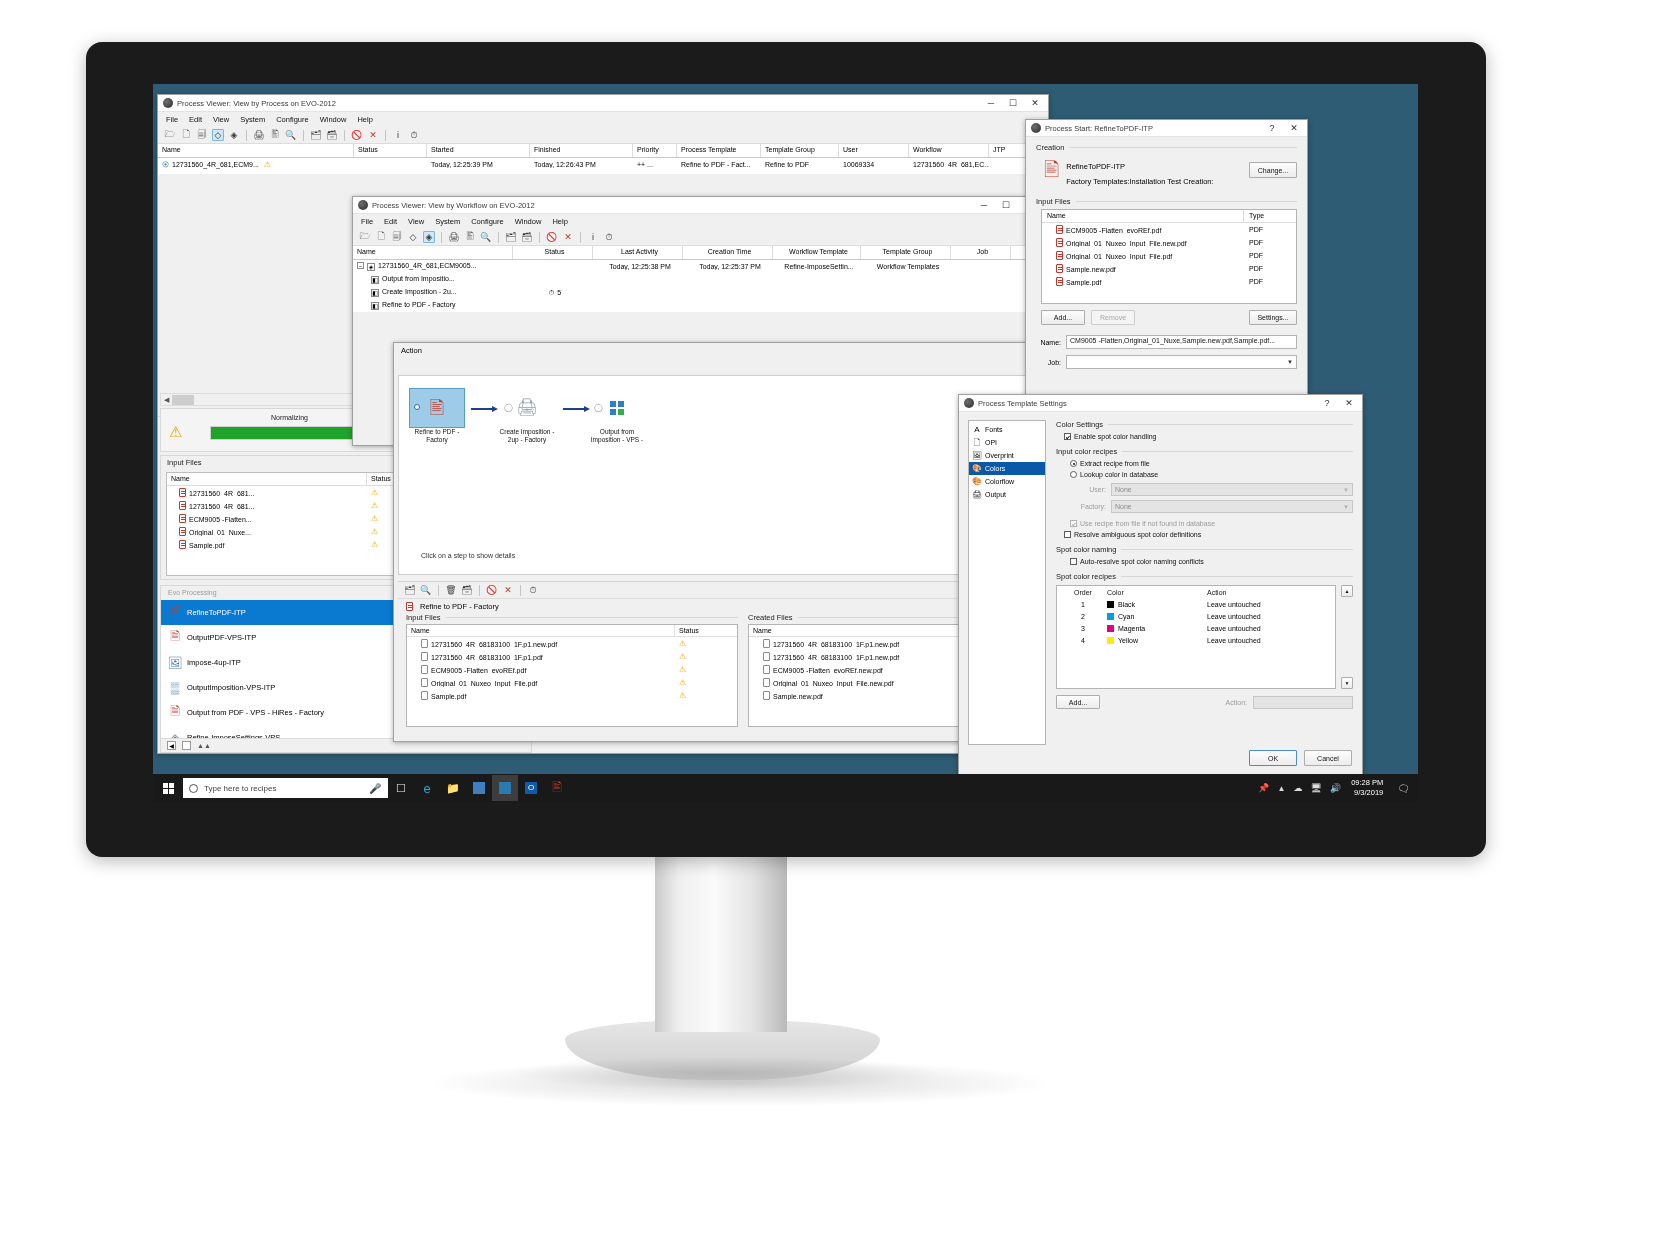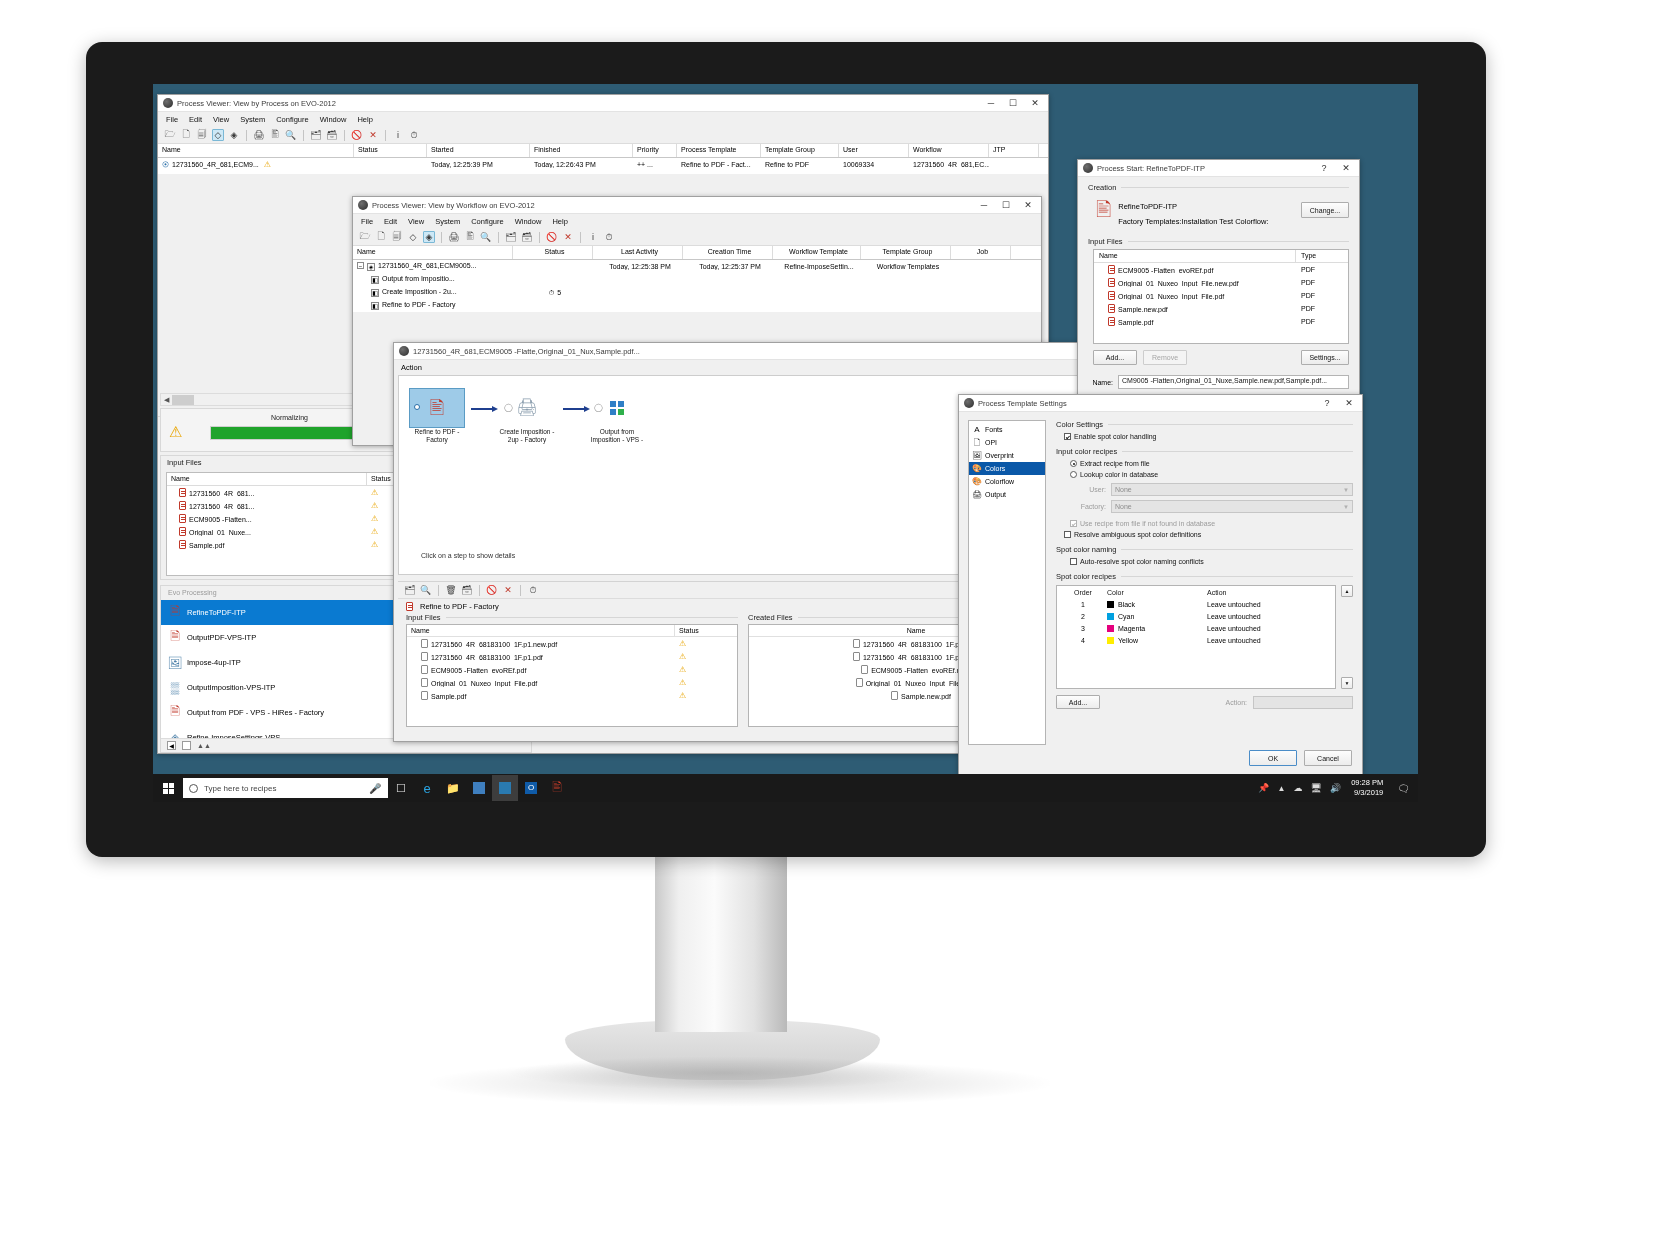--- a/index.html
+++ b/index.html
@@ -352,24 +352,20 @@
               <div style="width:90px;text-align:center"></div>
               <div style="width:90px;text-align:center"></div>
               <div style="width:88px;text-align:center"></div>
               <div style="width:90px;text-align:center"></div>
               <div style="width:60px;text-align:center"></div>
             </div>
           </div>
       </div>
 
       <div class="win" id="win3" style="left:240px;top:258px;width:700px;height:400px;">
-        <div class="win-title">
-          <span style="width:10px;height:10px;border-radius:50%;background:radial-gradient(circle at 35% 35%,#6f6f6f,#2b2b2b);display:inline-block"></span>
-          <span class="tt">12731560_4R_681,ECM9005 -Flatte,Original_01_Nux,Sample.pdf...</span>
-        </div>
         <div style="height:15px;padding:3px 0 0 7px;font-size:7.5px;">Action</div>
 
         <div style="position:absolute;left:4px;top:32px;right:4px;height:200px;background:#fff;border:1px solid #cdcdcd;">
 
           <div class="node sel" style="left:10px;top:12px;">
             <div class="nbox">
               <span style="position:absolute;left:5px;top:16px;width:6px;height:6px;border:1px solid #2a6fa8;border-radius:50%;background:#fff"></span>
               <span style="font-size:18px;color:#c0392b;">🖹</span>
             </div>
             <div>Refine to PDF - Factory</div>
@@ -448,21 +444,21 @@
                       <div style="width:62px"><span class="warn">⚠</span></div>
                     </div>
                     <div class="grid-row">
                       <div style="flex:1;padding-left:14px"><span class="doc-ico"></span><span>Sample.pdf</span></div>
                       <div style="width:62px"><span class="warn">⚠</span></div>
                     </div>
                   </div>
               </div>
             </div>
 
-            <div style="flex:1;text-align:center;">
+            <div style="flex:1;">
               <div class="fieldline" style="padding-bottom:2px;">
                 <span class="section-label">Created Files</span>
                 <span class="hr-line"></span>
               </div>
               <div class="listbox" style="height:103px;">
                 <div style="display:flex;height:12px;border-bottom:1px solid #e0e0e0;font-size:7px;">
                   <div style="flex:1;padding:2px 0 0 4px;">Name</div>
                 </div>
                 <div id="w3-createdfiles">
                     <div class="grid-row">
@@ -480,38 +476,38 @@
                     <div class="grid-row">
                       <div style="flex:1;padding-left:14px"><span class="doc-ico"></span><span>Sample.new.pdf</span></div>
                     </div>
                   </div>
               </div>
             </div>
           </div>
         </div>
       </div>
 
-      <div class="win" id="dlg1" style="left:924px;top:35px;width:283px;height:307px;margin-top:40px;">
+      <div class="win" id="dlg1" style="left:872px;top:35px;width:283px;height:307px;">
         <div class="win-title">
           <span style="width:10px;height:10px;border-radius:50%;background:radial-gradient(circle at 35% 35%,#6f6f6f,#2b2b2b);display:inline-block"></span>
           <span class="tt">Process Start: RefineToPDF-ITP</span>
           <span class="wbtn">?</span>
           <span class="wbtn cls">✕</span>
         </div>
 
         <div style="padding:6px 10px 0 10px;">
           <div class="fieldline" style="margin-bottom:3px;">
             <span class="section-label">Creation</span>
             <span class="hr-line"></span>
           </div>
           <div style="display:flex;align-items:flex-start;gap:7px;padding:5px 0 5px 8px;">
             <span style="font-size:19px;color:#c0392b;line-height:19px;">🖹</span>
             <div style="flex:1;padding-top:2px;">
               <div style="font-size:7.5px;">RefineToPDF-ITP</div>
-              <div style="font-size:7.5px;margin-top:6px;">Factory Templates:Installation Test Colorflow:</div>
+              <div style="font-size:7.5px;margin-top:6px;">Factory Templates:Installation Test Creation:</div>
             </div>
             <div class="btn" style="width:48px;height:16px;margin-top:2px;">Change...</div>
           </div>
 
           <div class="fieldline" style="margin:6px 0 3px 0;">
             <span class="section-label">Input Files</span>
             <span class="hr-line"></span>
           </div>
 
           <div class="listbox" style="height:95px;margin-left:5px;">

